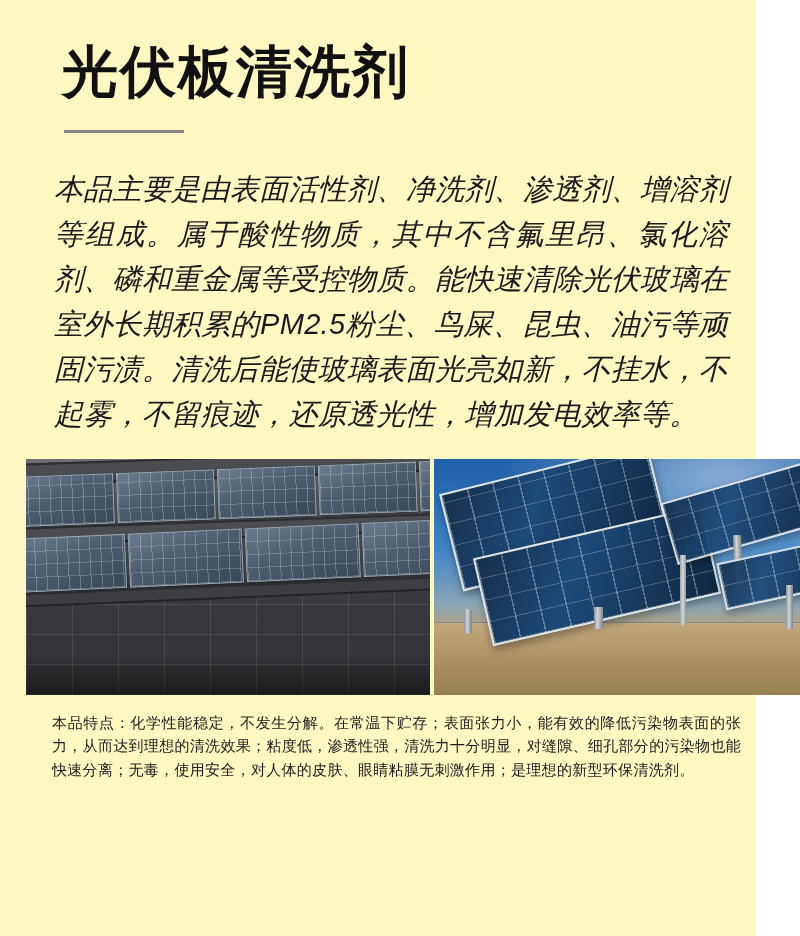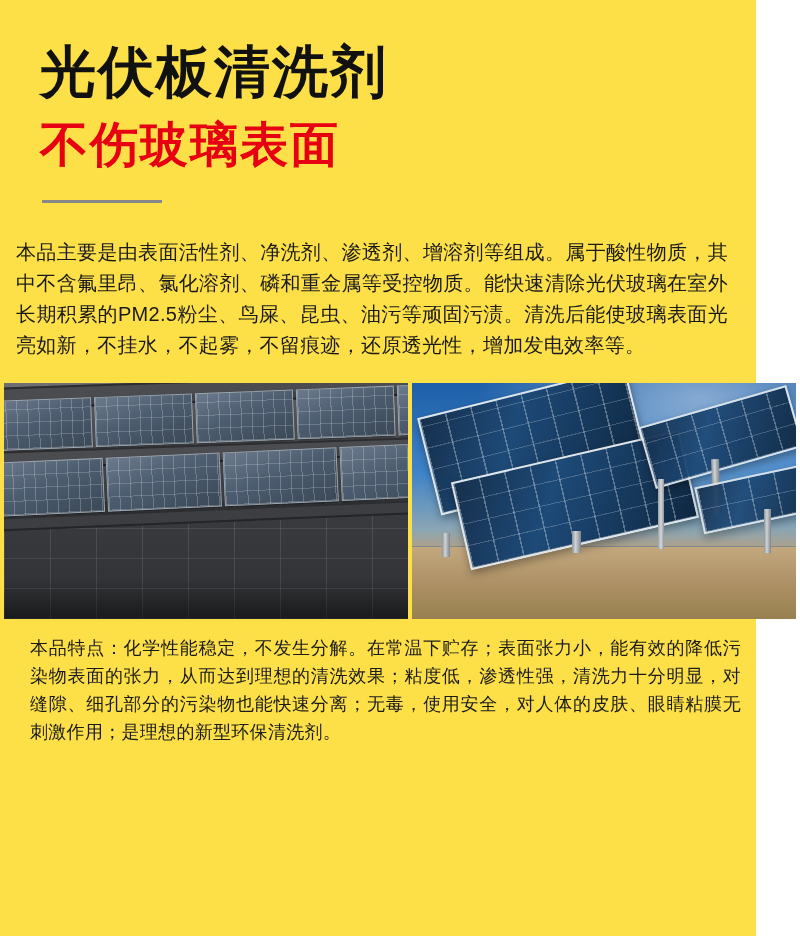--- a/index.html
+++ b/index.html
@@ -11,22 +11,23 @@
     width: 800px;
     height: 936px;
     font-family: "Liberation Sans", sans-serif;
     color: #1a1a1a;
     overflow: hidden;
   }
   .page {
     width: 756px;
     height: 936px;
     position: relative;
-    background: #fde047;
+    background: #fef9c3;
     box-sizing: border-box;
+    padding-left: 22px;
   }
   .title-block {
     padding: 40px 0 0 40px;
   }
   .main-title {
     font-size: 56px;
     font-weight: bold;
     letter-spacing: 2px;
     color: #111111;
     line-height: 1.15;
@@ -46,26 +47,27 @@
     background: #888888;
     margin: 26px 0 0 2px;
   }
   .tagline {
     font-size: 24px;
     color: #333333;
     margin: 20px 0 0 2px;
     letter-spacing: 1px;
   }
   .desc {
-    margin: 34px 28px 0 16px;
-    font-size: 20px;
+    margin: 34px 28px 0 32px;
+    font-size: 29px;
     line-height: 1.55;
     color: #1a1a1a;
     text-align: justify;
     letter-spacing: 0.3px;
+    font-style: italic;
   }
   .photos {
     position: relative;
     margin: 22px 0 0 0;
     width: 800px;
     height: 236px;
     display: flex;
     gap: 4px;
     padding: 0 4px;
     box-sizing: border-box;
@@ -148,35 +150,34 @@
     border: 2px solid #dfe6ea;
     box-shadow: 0 4px 8px rgba(0,0,0,0.35);
     transform-origin: center center;
   }
   .post {
     position: absolute;
     background: linear-gradient(90deg, #8d9398 0%, #cfd4d7 40%, #7d8387 100%);
   }
   .features {
     margin: 16px 15px 0 30px;
-    font-size: 18px;
+    font-size: 15px;
     line-height: 1.55;
     color: #1a1a1a;
     text-align: justify;
     letter-spacing: 0.3px;
   }
 </style>
 </head>
 <body>
 
 <div class="page">
 
   <div class="title-block">
     <h1 class="main-title">光伏板清洗剂</h1>
-    <h2 class="sub-title">不伤玻璃表面</h2>
     <div class="divider"></div>
   </div>
 
   <div class="desc">本品主要是由表面活性剂、净洗剂、渗透剂、增溶剂等组成。属于酸性物质，其中不含氟里昂、氯化溶剂、磷和重金属等受控物质。能快速清除光伏玻璃在室外长期积累的PM2.5粉尘、鸟屎、昆虫、油污等顽固污渍。清洗后能使玻璃表面光亮如新，不挂水，不起雾，不留痕迹，还原透光性，增加发电效率等。</div>
 
   <div class="photos">
 
     <div class="photo photo-left">
       <div class="floor-grid"></div>
       <div class="floor-shadow"></div>

